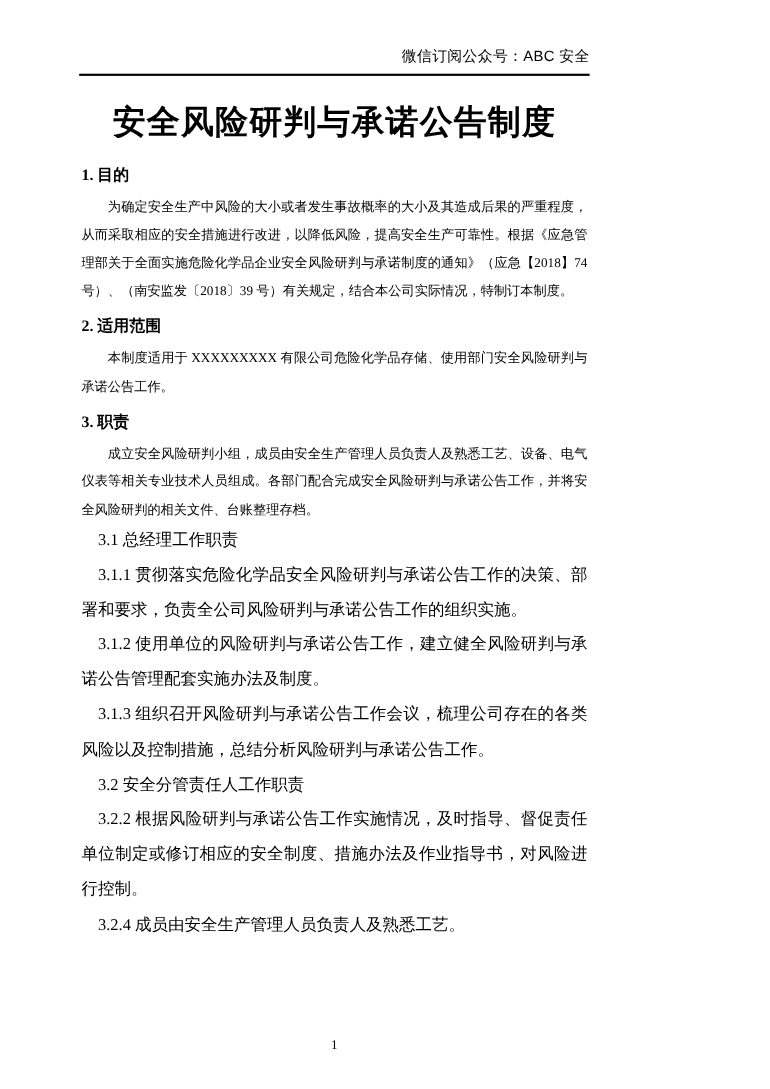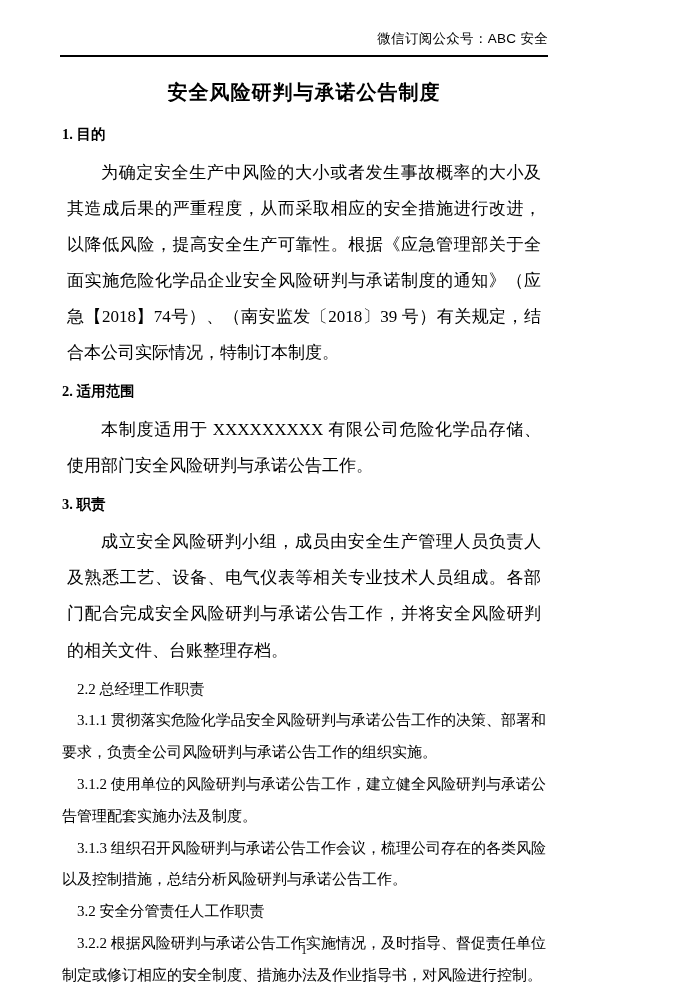--- a/index.html
+++ b/index.html
@@ -12,60 +12,60 @@
     background: #ffffff;
     font-family: "Liberation Serif", "DejaVu Serif", serif;
     color: #000000;
     position: relative;
     overflow: hidden;
   }
   .page {
     width: 608px;
     height: 990px;
     box-sizing: border-box;
-    padding: 0;
+    padding: 12px;
     position: relative;
   }
   .header-area {
     padding: 30px 60px 0 60px;
   }
   .header-text {
     text-align: right;
     font-size: 13.5px;
     font-family: "Liberation Sans", "DejaVu Sans", sans-serif;
     color: #000;
     letter-spacing: 0.3px;
     padding-bottom: 5px;
   }
   .header-rule {
     border-bottom: 2.5px solid #000;
     margin-top: 2px;
   }
   .doc-title {
     text-align: center;
-    font-size: 20px;
+    font-size: 30px;
     font-weight: bold;
     letter-spacing: 1px;
     margin: 22px 0 14px 0;
     font-family: "Liberation Serif", "DejaVu Serif", serif;
   }
   .body-area {
     padding: 0 62px;
   }
   .sec-head {
     font-size: 14.5px;
     font-weight: bold;
     line-height: 2.05;
     margin: 6px 0 0 0;
     font-family: Liberation Serif, serif;
   }
   p.para {
-    font-size: 17px;
+    font-size: 12px;
     line-height: 2.12;
-    margin: 5px;
+    margin: 0;
     text-align: justify;
     text-justify: inter-ideograph;
     text-indent: 2em;
   }
   p.sub {
     font-size: 15px;
     line-height: 2.12;
     margin: 0;
     text-align: justify;
     text-indent: 1em;
@@ -96,21 +96,21 @@
 
     <div class="sec-head">1. 目的</div>
     <p class="para">为确定安全生产中风险的大小或者发生事故概率的大小及其造成后果的严重程度，从而采取相应的安全措施进行改进，以降低风险，提高安全生产可靠性。根据《应急管理部关于全面实施危险化学品企业安全风险研判与承诺制度的通知》（应急【2018】74号）、（南安监发〔2018〕39 号）有关规定，结合本公司实际情况，特制订本制度。</p>
 
     <div class="sec-head">2. 适用范围</div>
     <p class="para">本制度适用于 XXXXXXXXX 有限公司危险化学品存储、使用部门安全风险研判与承诺公告工作。</p>
 
     <div class="sec-head">3. 职责</div>
     <p class="para">成立安全风险研判小组，成员由安全生产管理人员负责人及熟悉工艺、设备、电气仪表等相关专业技术人员组成。各部门配合完成安全风险研判与承诺公告工作，并将安全风险研判的相关文件、台账整理存档。</p>
 
-    <p class="sub">2.2  总经理工作职责</p>
+    <p class="sub">3.1  总经理工作职责</p>
     <p class="sub">3.1.1  贯彻落实危险化学品安全风险研判与承诺公告工作的决策、部署和要求，负责全公司风险研判与承诺公告工作的组织实施。</p>
     <p class="sub">3.1.2  使用单位的风险研判与承诺公告工作，建立健全风险研判与承诺公告管理配套实施办法及制度。</p>
     <p class="sub">3.1.3  组织召开风险研判与承诺公告工作会议，梳理公司存在的各类风险以及控制措施，总结分析风险研判与承诺公告工作。</p>
     <p class="sub">3.2 安全分管责任人工作职责</p>
     <p class="sub">3.2.2  根据风险研判与承诺公告工作实施情况，及时指导、督促责任单位制定或修订相应的安全制度、措施办法及作业指导书，对风险进行控制。</p>
     <p class="sub">3.2.4 成员由安全生产管理人员负责人及熟悉工艺。</p>
 
   </div>
 
   <div class="footer">

